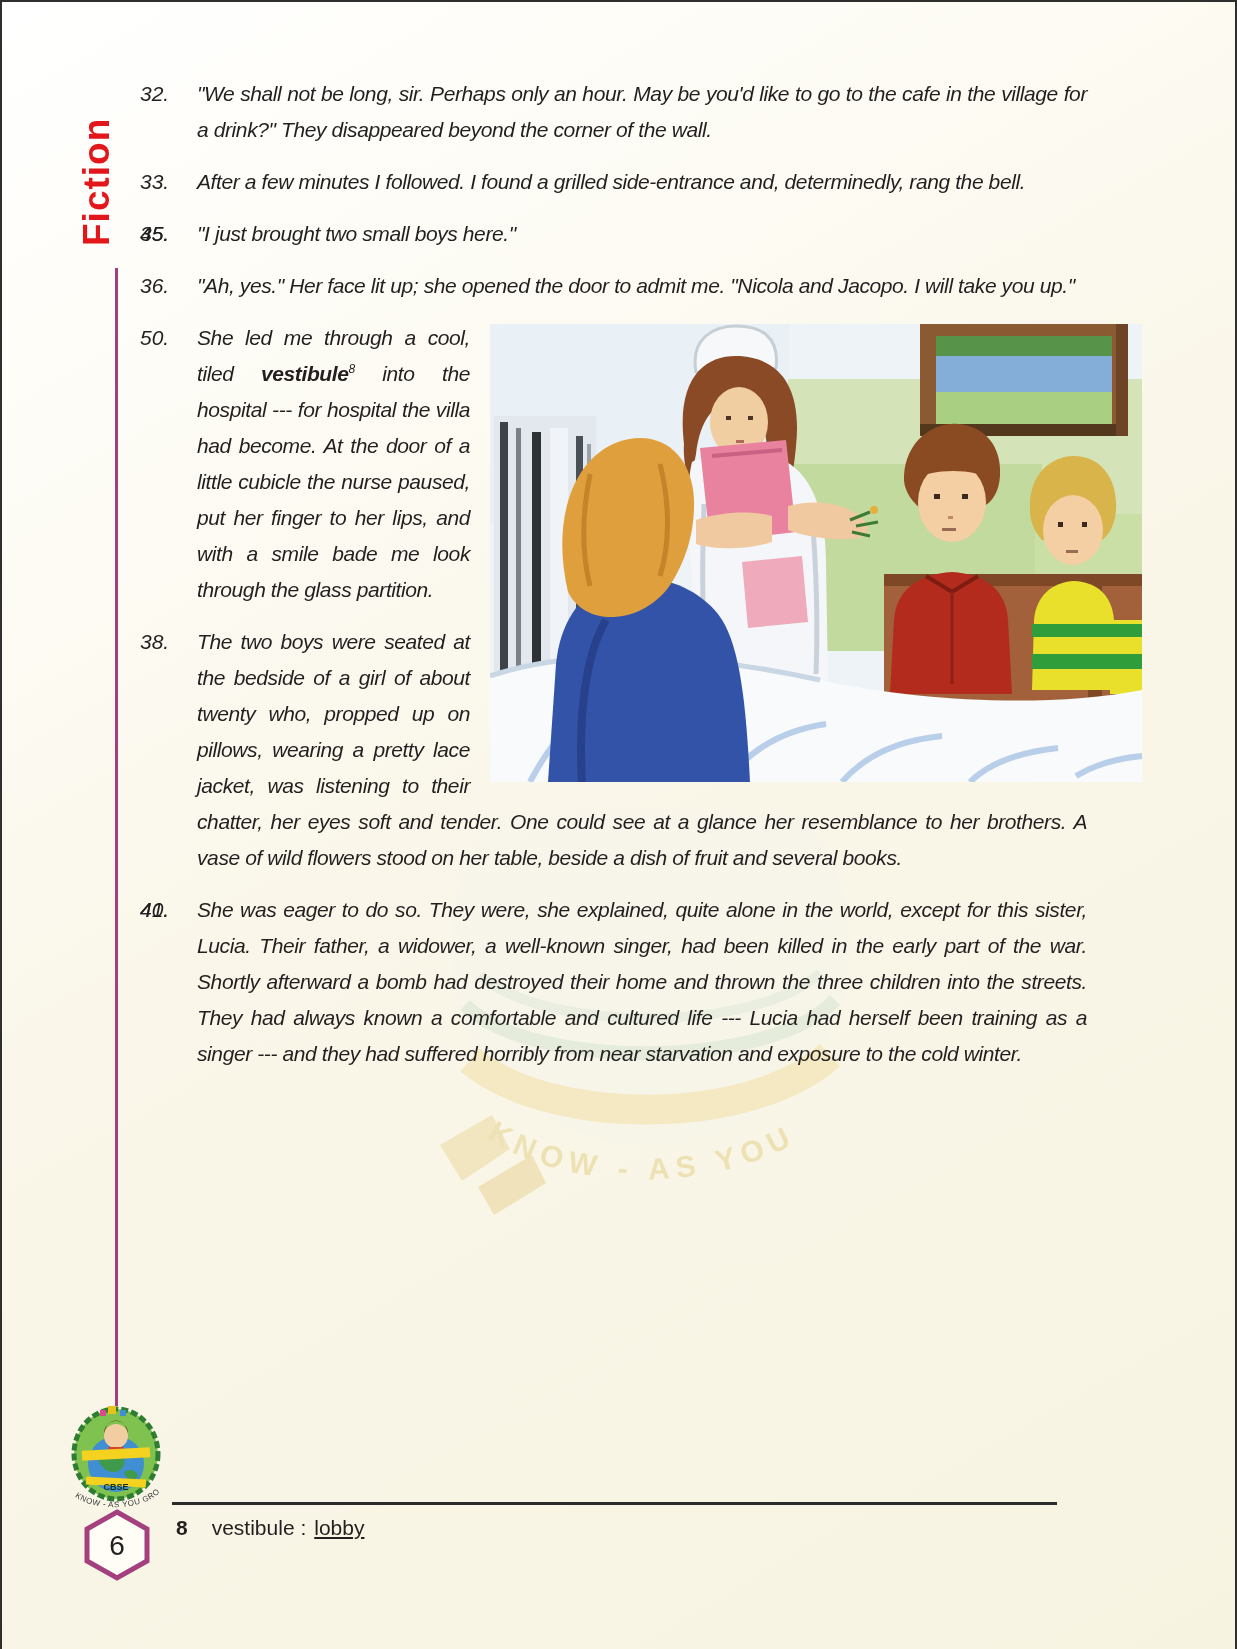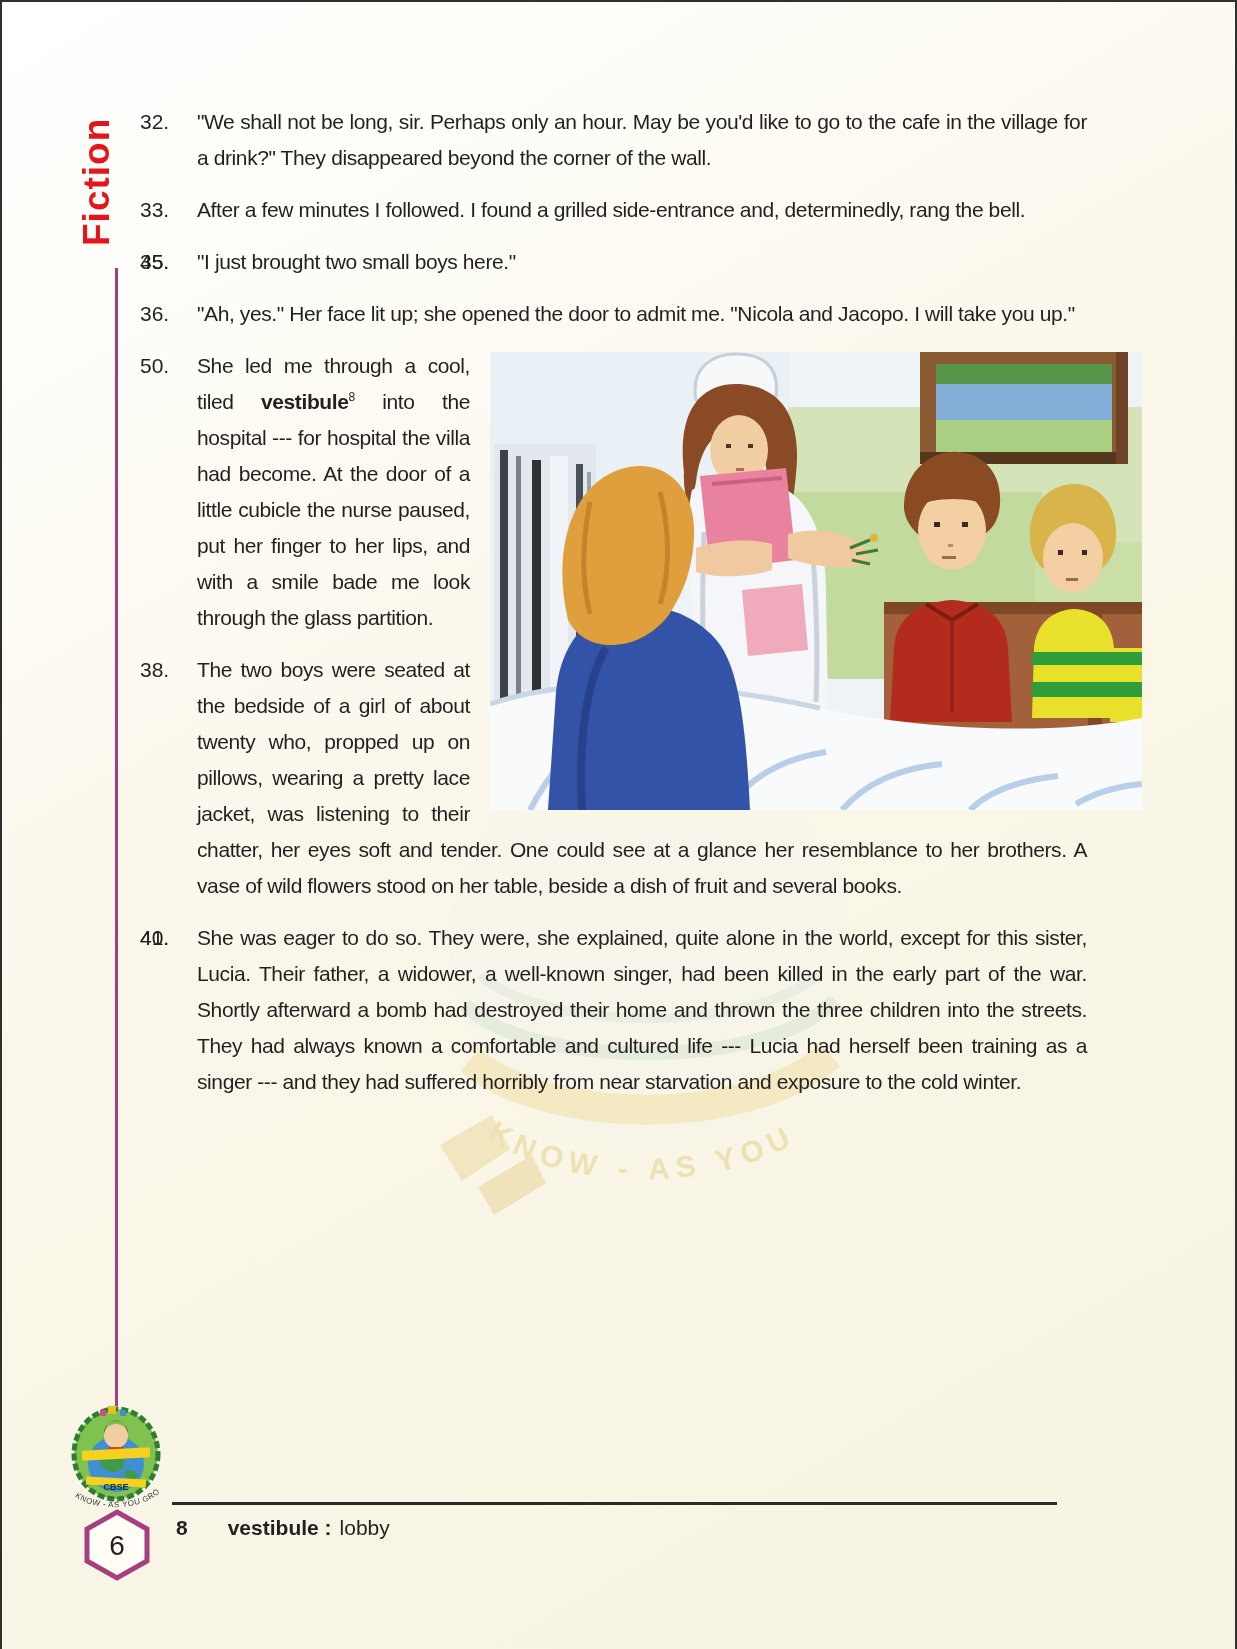--- a/index.html
+++ b/index.html
@@ -8,33 +8,33 @@
     background:linear-gradient(150deg,#ffffff 0%,#fefdf8 16%,#faf7ea 45%,#f7f3e1 100%);
     font-family:"Liberation Sans",sans-serif;color:#231f20;
   }
   .page-border{position:absolute;inset:0;border:2px solid #2f2f2f;border-bottom:none;pointer-events:none;z-index:9;}
   .fiction-label{
     position:absolute;left:76px;top:246px;transform:rotate(-90deg);transform-origin:top left;
     font-size:37px;font-weight:700;color:#e3161c;letter-spacing:1px;white-space:nowrap;z-index:3;
   }
   .side-line{position:absolute;left:115px;top:268px;width:3px;height:1138px;background:#a23f7e;z-index:3;}
   .watermark{position:absolute;left:370px;top:815px;width:560px;height:430px;z-index:1;opacity:.55;}
-  .content{position:absolute;left:140px;top:104px;width:947px;z-index:2;}
+  .content{position:absolute;left:140px;top:76px;width:947px;z-index:2;font-style:italic;}
   .para{position:relative;padding-left:57px;text-align:justify;font-size:21px;line-height:36px;
         letter-spacing:-0.4px;margin:0 0 16px 0;}
   .para .num{position:absolute;left:0;top:0;letter-spacing:0;}
   .para sup{font-size:12px;line-height:0;}
   .para b{font-weight:700;}
   .scene{float:right;width:652px;height:458px;margin:4px -55px 14px 20px;}
   .scene svg{display:block;width:652px;height:458px;}
   .footnote-rule{position:absolute;left:172px;top:1502px;width:885px;height:3px;background:#2b2b2b;z-index:2;}
   .footnote{position:absolute;left:176px;top:1516px;font-size:21px;z-index:2;}
   .footnote .fn-num{font-weight:700;}
-  .footnote .fn-term{font-weight:700;margin-left:40px;}
-  .footnote .fn-def{margin-left:8px;}
+  .footnote .fn-term{font-weight:400;margin-left:24px;}
+  .footnote .fn-def{margin-left:8px;text-decoration:underline;}
   .logo{position:absolute;left:64px;top:1406px;width:104px;height:104px;z-index:4;}
   .page-hex{position:absolute;left:82px;top:1509px;width:70px;height:72px;z-index:4;}
 </style>
 </head>
 <body>
 
 <div class="page-border"></div>
 
 <div class="fiction-label">Fiction</div>
 <div class="side-line"></div>

